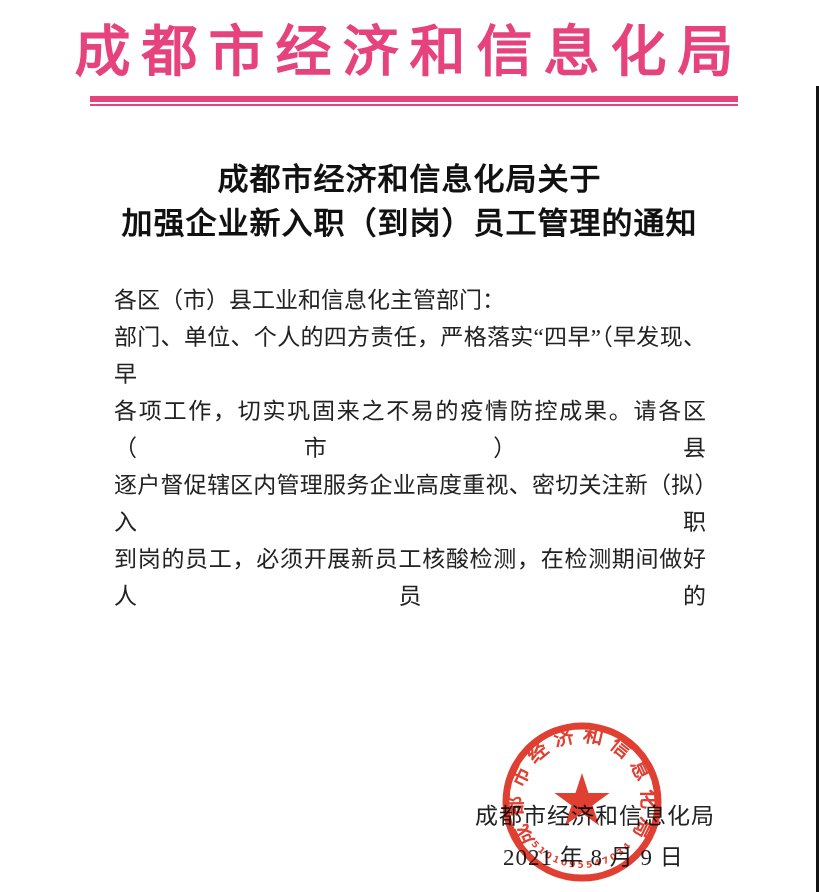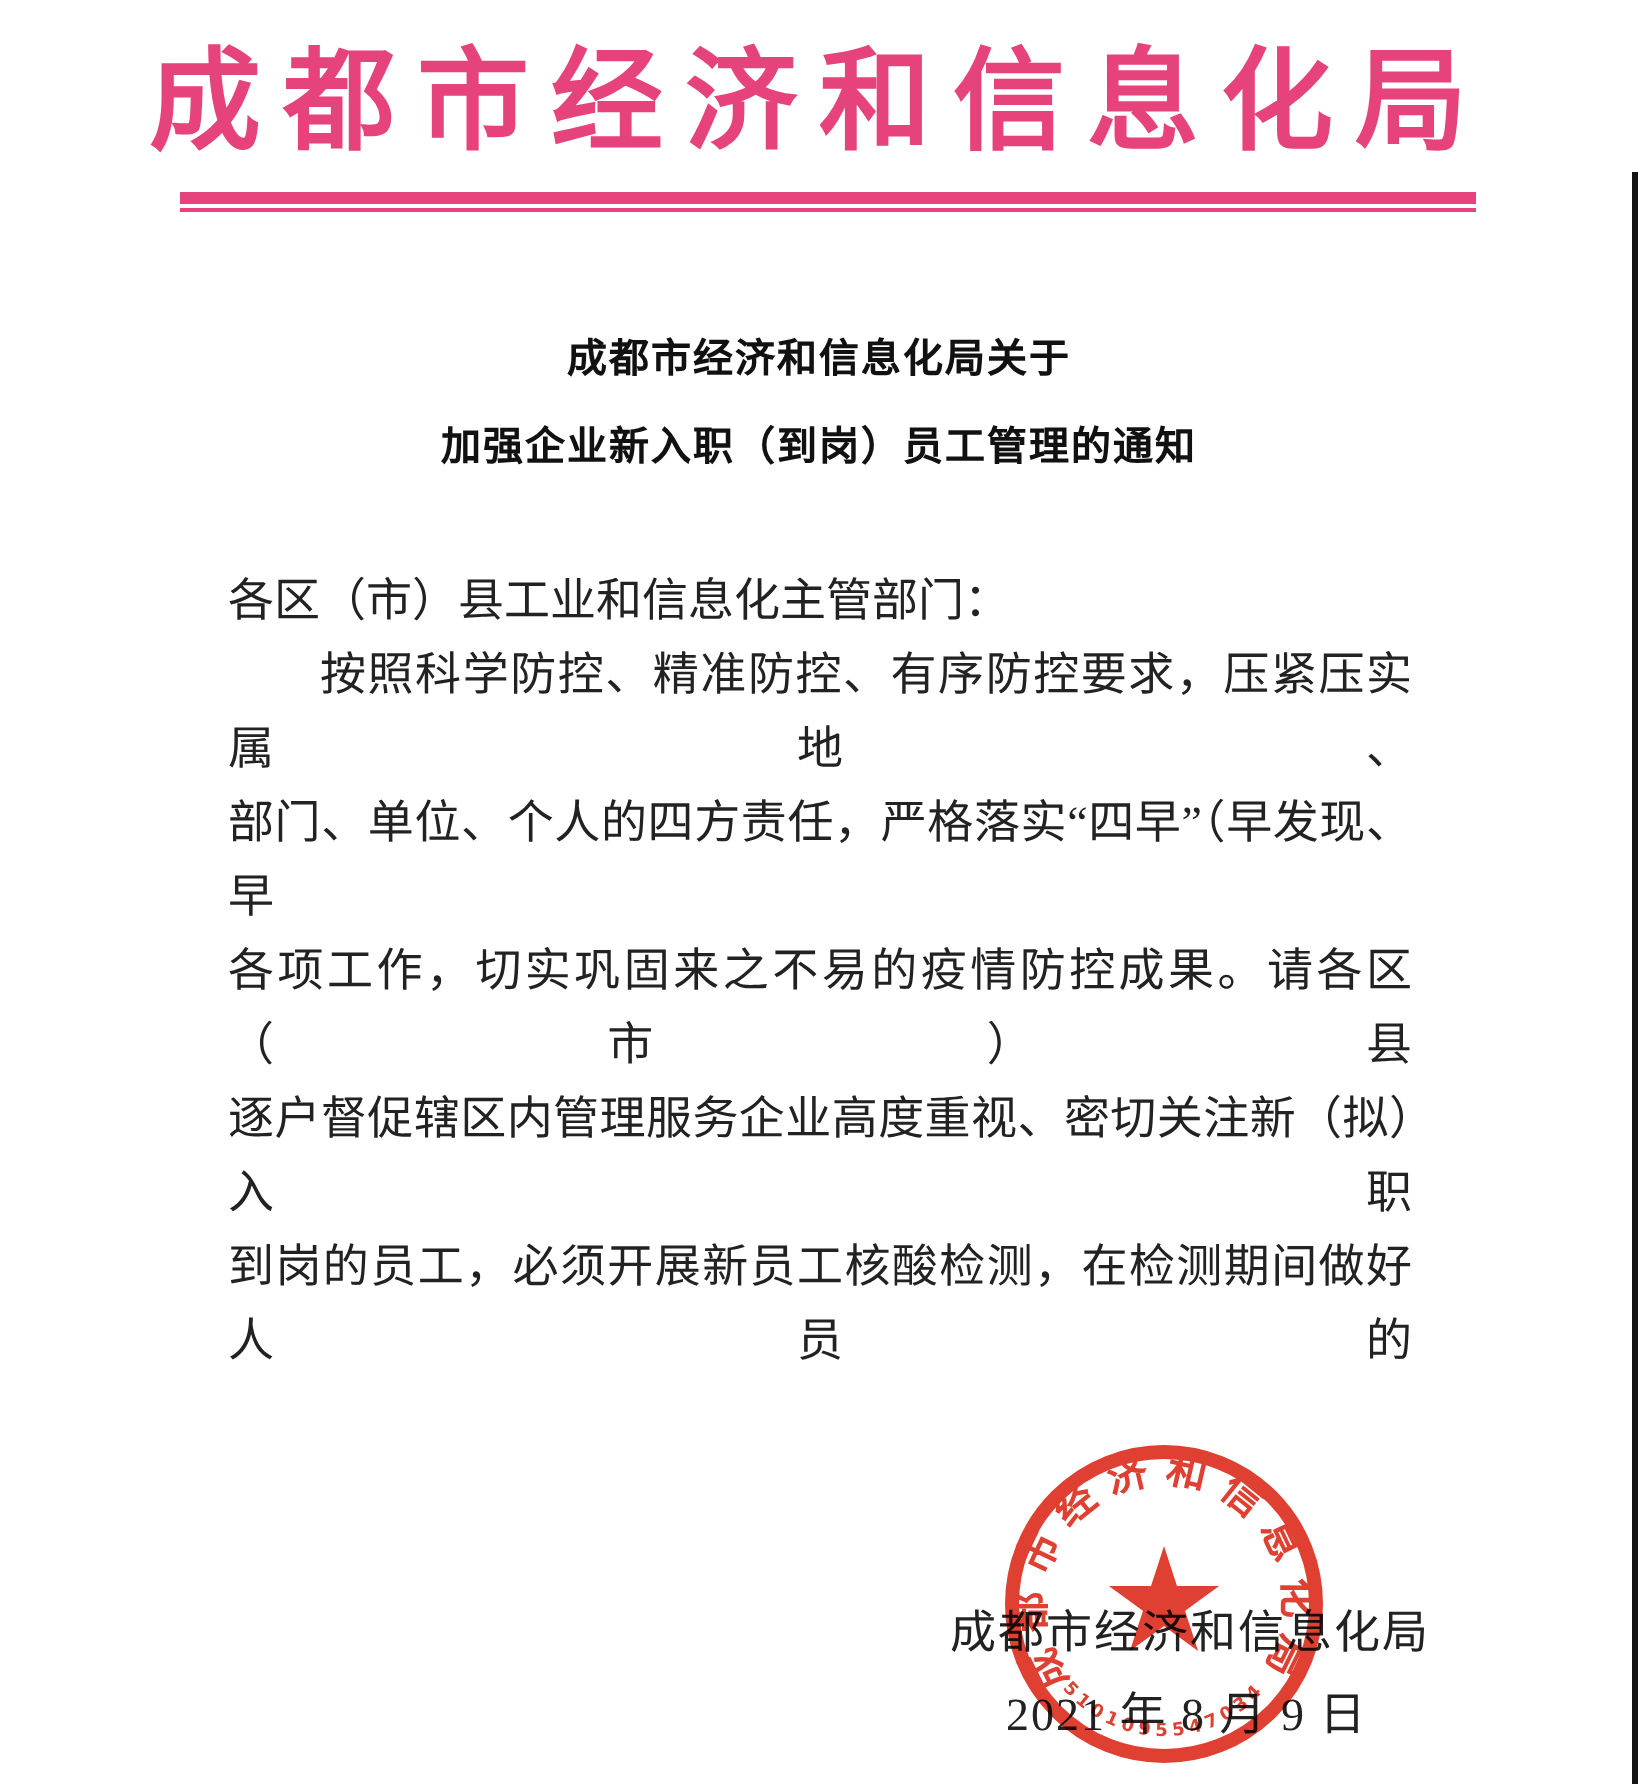--- a/index.html
+++ b/index.html
@@ -23,21 +23,21 @@
     white-space:nowrap;
   }
   .rule { margin:6px 0 0 90px; width:648px; }
   .rule .thick { height:6px; background:var(--accent,#e6437d); }
   .rule .thin  { height:2px; background:var(--accent,#e6437d); margin-top:2px; }
 
   
   .notice-title {
     margin-top:52px;
     text-align:center;
-    font-size:20px;
+    font-size:31px;
     font-weight:bold;
     line-height:44px;
     color:#111;
     letter-spacing:1px;
   }
 
   
   .body-text {
     margin:36px 113px 0 114px;
     font-size:23px;
@@ -95,21 +95,20 @@
 </div>
 
 <div class="notice-title">
   <div>成都市经济和信息化局关于</div>
   <div>加强企业新入职（到岗）员工管理的通知</div>
 </div>
 
 <div class="body-text">
 
 <div class="line">各区（市）县工业和信息化主管部门：</div>
-    <div class="line justify indent">按照科学防控、精准防控、有序防控要求，压紧压实属地、</div>
     <div class="line justify">部门、单位、个人的四方责任，严格落实“四早”（早发现、早</div>
     <div class="line justify">各项工作，切实巩固来之不易的疫情防控成果。请各区（市）县</div>
     <div class="line justify">逐户督促辖区内管理服务企业高度重视、密切关注新（拟）入职</div>
     <div class="line justify">到岗的员工，必须开展新员工核酸检测，在检测期间做好人员的</div>
   </div>
 
 <div class="sig-agency">成都市经济和信息化局</div>
 <div class="sig-date">2021 年 8 月 9 日</div>
 
 <svg class="seal" viewBox="-100 -100 200 200" xmlns="http://www.w3.org/2000/svg">

